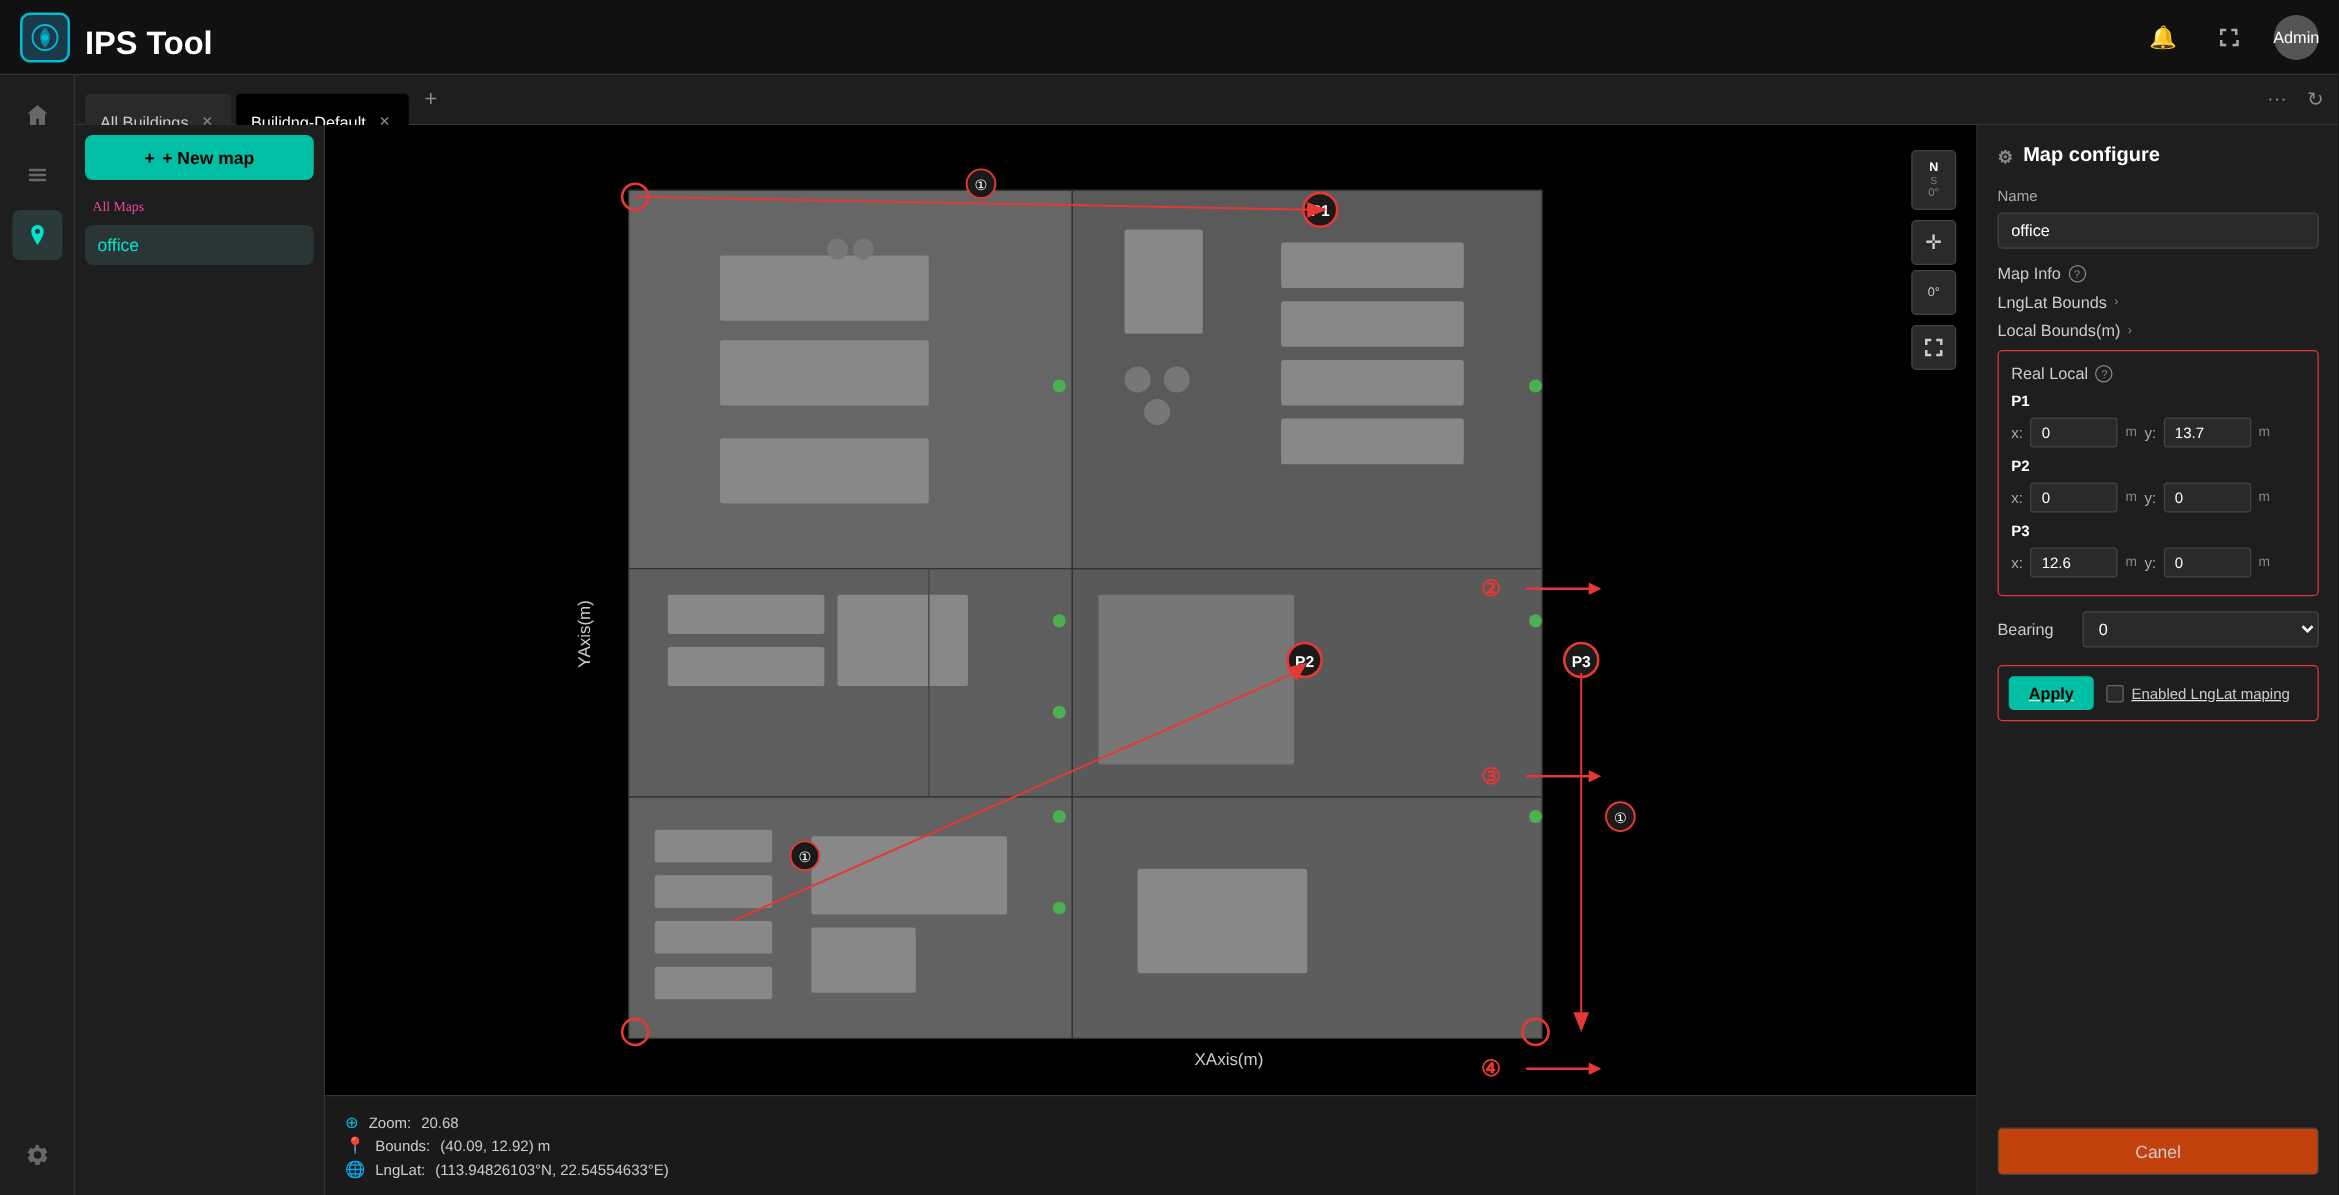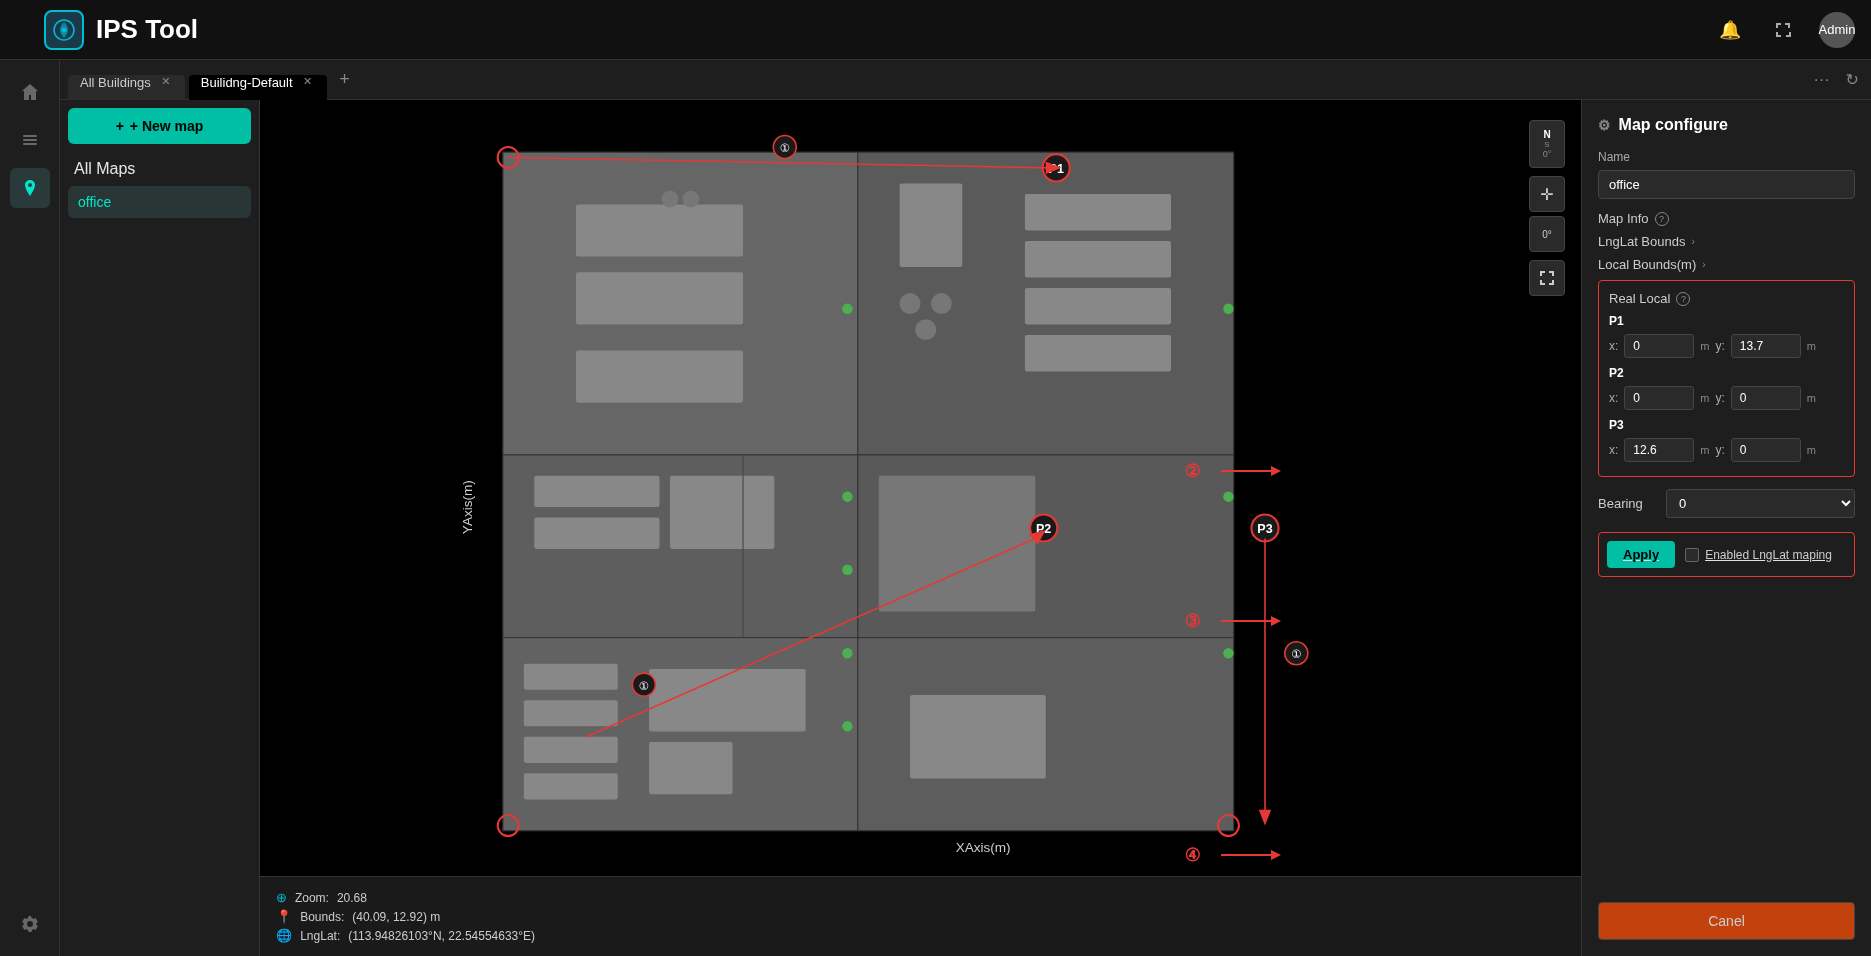--- a/index.html
+++ b/index.html
@@ -3,21 +3,21 @@
   <meta charset="utf-8">
   <style>
     * { margin: 0; padding: 0; box-sizing: border-box; }
     body { width: 1871px; height: 956px; background: #1a1a1a; font-family: 'Segoe UI', Arial, sans-serif; color: #e0e0e0; overflow: hidden; display: flex; flex-direction: column; }
 
     
     #topbar {
       height: 60px; background: #111; display: flex; align-items: center; justify-content: space-between;
       padding: 0 16px; border-bottom: 1px solid #333; flex-shrink: 0;
     }
-    #topbar-left { display: flex; align-items: center; gap: 12px; margin-left: 28px; }
+    #topbar-left { display: flex; align-items: flex-end; gap: 12px; }
     #app-icon { width: 40px; height: 40px; background: #1a3a4a; border: 2px solid #00bcd4; border-radius: 8px; display: flex; align-items: center; justify-content: center; }
     #app-title { font-size: 26px; font-weight: 700; color: #fff; }
     #topbar-right { display: flex; align-items: center; gap: 20px; }
     .topbar-icon-btn { width: 32px; height: 32px; display: flex; align-items: center; justify-content: center; cursor: pointer; color: #aaa; font-size: 18px; }
     #user-avatar { width: 36px; height: 36px; border-radius: 50%; background: #555; display: flex; align-items: center; justify-content: center; color: #fff; font-size: 13px; cursor: pointer; }
 
     
     #main { display: flex; flex: 1; overflow: hidden; }
 
     
@@ -34,42 +34,42 @@
 
     
     #content { display: flex; flex-direction: column; flex: 1; overflow: hidden; }
 
     
     #tabbar {
       height: 40px; background: #1e1e1e; display: flex; align-items: center; padding: 0 8px;
       border-bottom: 1px solid #333; flex-shrink: 0; gap: 4px;
     }
     .tab {
-      height: 30px; padding: 0 12px; border-radius: 4px; display: flex; align-items: flex-start;
+      height: 30px; padding: 0 12px; border-radius: 4px; display: flex; align-items: flex-end;
       gap: 8px; cursor: pointer; font-size: 13px; color: #ccc; background: #2a2a2a; margin-top: 20px;
     }
     .tab.active { background: #000000; color: #fff; }
     .tab-close { width: 14px; height: 14px; display: flex; align-items: center; justify-content: center; border-radius: 50%; color: #888; font-size: 11px; cursor: pointer; }
     #tab-add { width: 28px; height: 28px; display: flex; align-items: center; justify-content: center; cursor: pointer; color: #888; font-size: 18px; border-radius: 4px; }
     #tabbar-right { margin-left: auto; display: flex; align-items: center; gap: 8px; }
     .tabbar-action { color: #888; cursor: pointer; font-size: 16px; padding: 4px; border-radius: 4px; }
 
     
     #work-area { display: flex; flex: 1; overflow: hidden; }
 
     
     #maps-panel {
       width: 200px; background: #1e1e1e; border-right: 1px solid #333; flex-shrink: 0;
       display: flex; flex-direction: column; padding: 8px;
     }
     #new-map-btn {
       background: #00bfa5; color: #000; border: none; border-radius: 6px; height: 36px;
       width: 100%; font-size: 14px; font-weight: 600; cursor: pointer; display: flex; align-items: center; justify-content: center; gap: 6px; margin-bottom: 12px;
     }
-    .maps-section-label { font-size: 16px; color: #e5e5e5; padding: 4px 6px 8px; }
+    .maps-section-label { font-size: 11px; color: #ec4899; padding: 4px 6px 8px; font-family: Liberation Serif, serif; }
     .map-item {
       padding: 8px 10px; border-radius: 6px; cursor: pointer; font-size: 14px; color: #00e5cc;
       background: #2a3535;
     }
 
     
     #map-canvas {
       flex: 1; background: #000; position: relative; overflow: hidden;
     }
 

